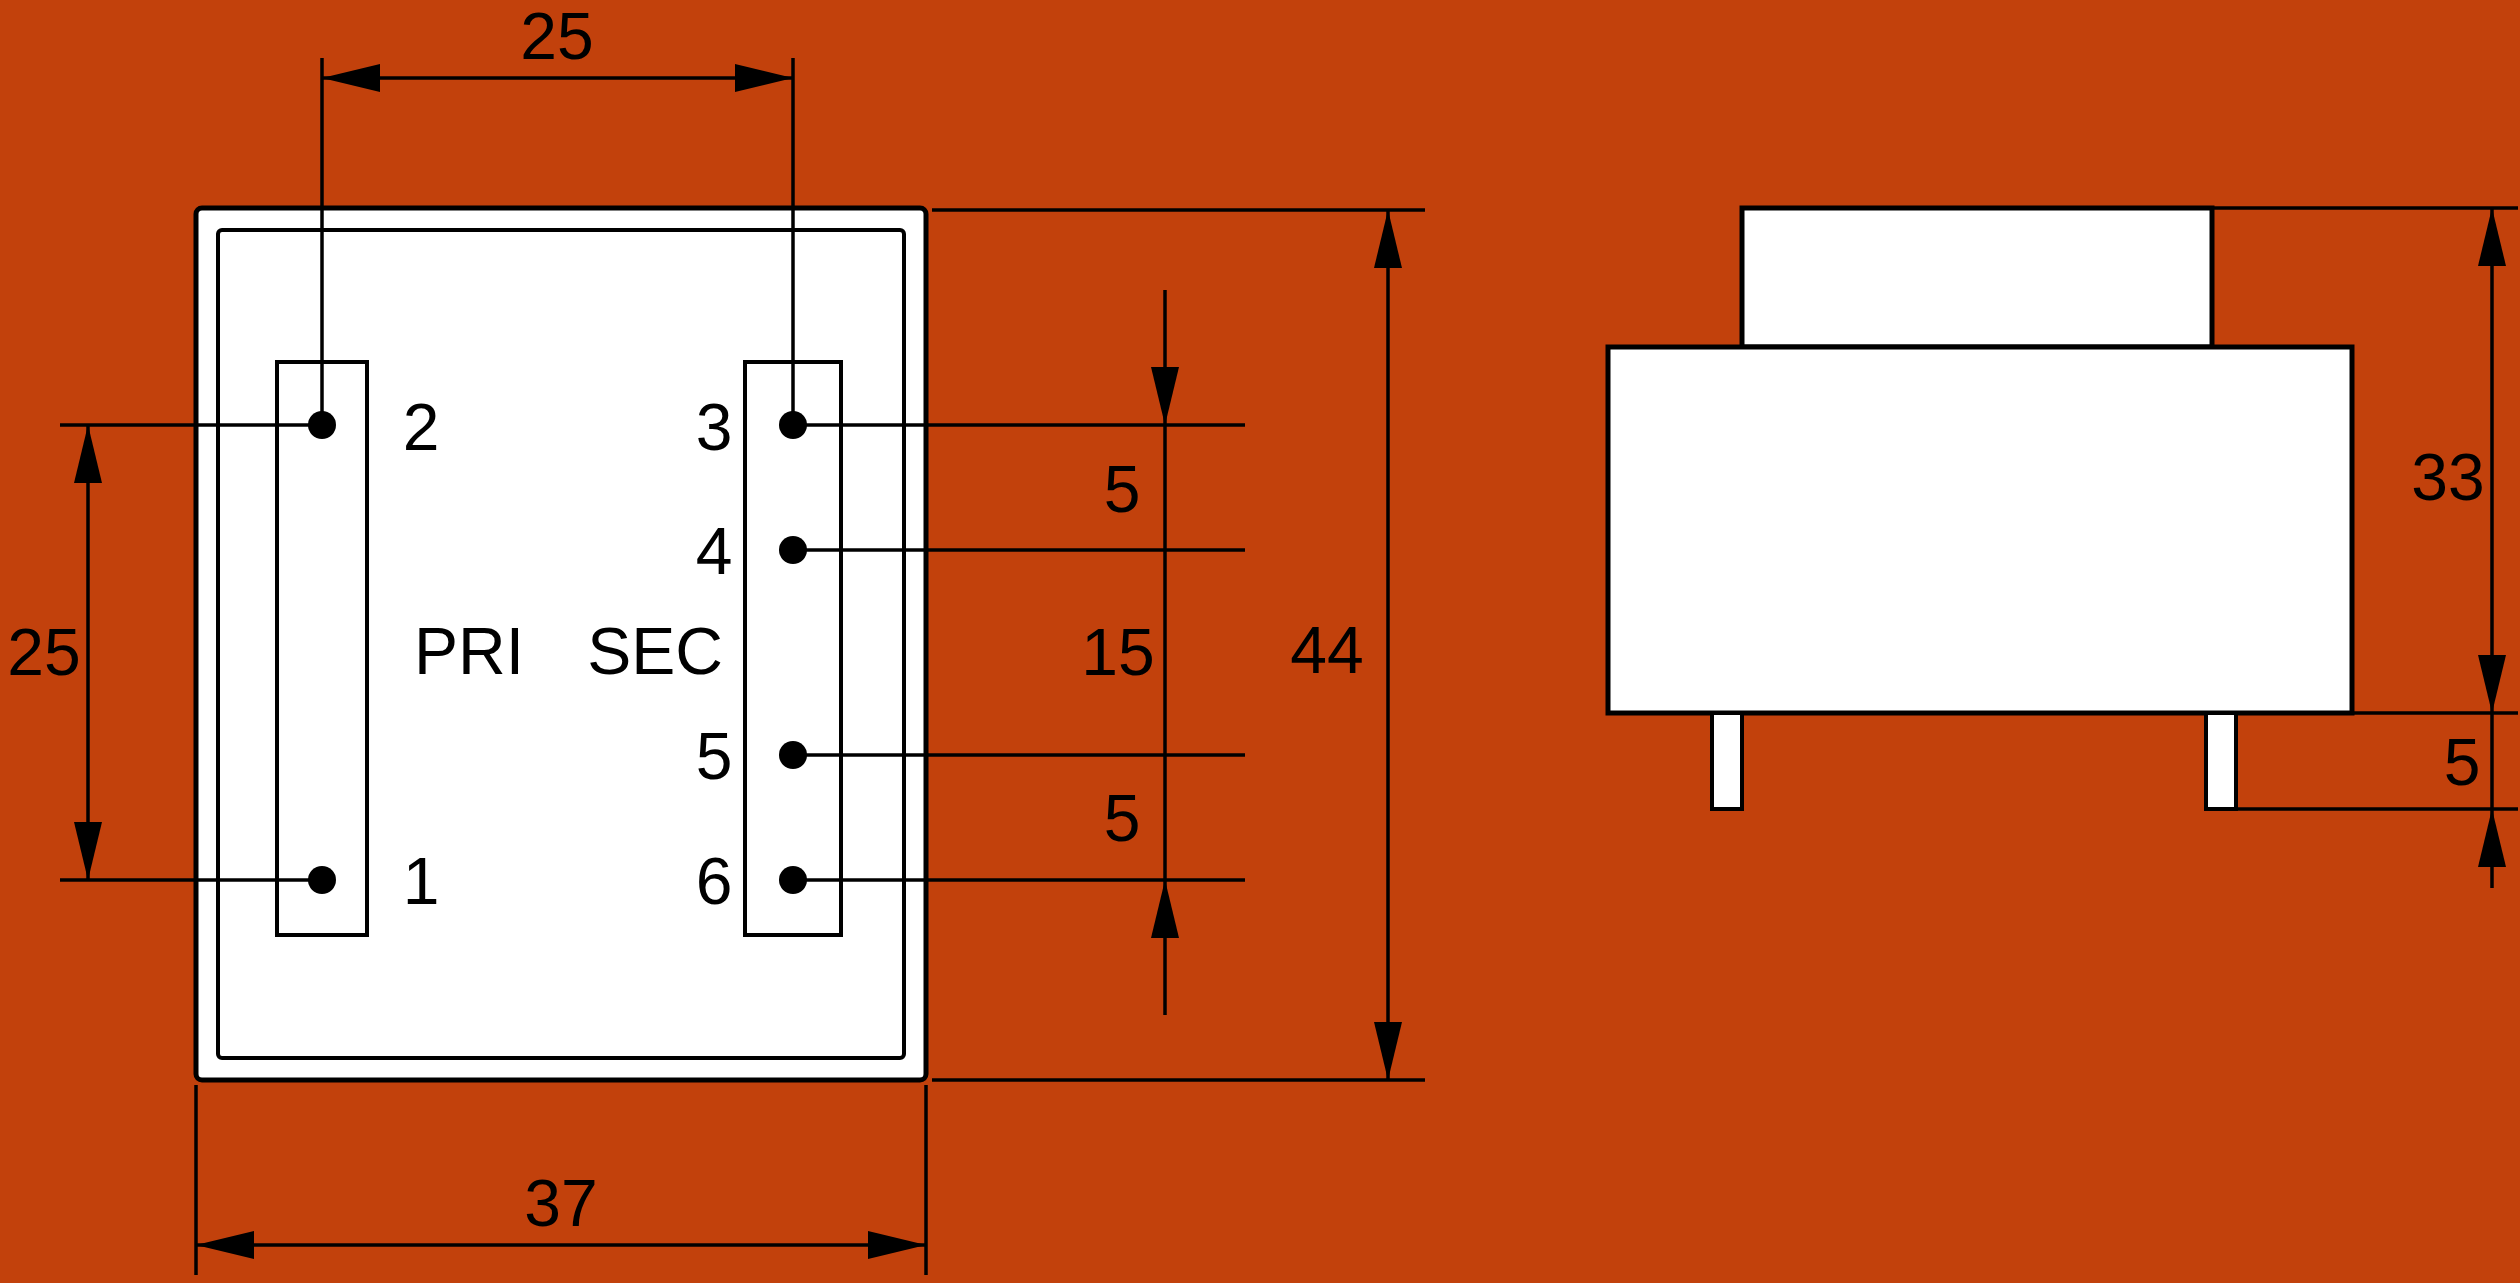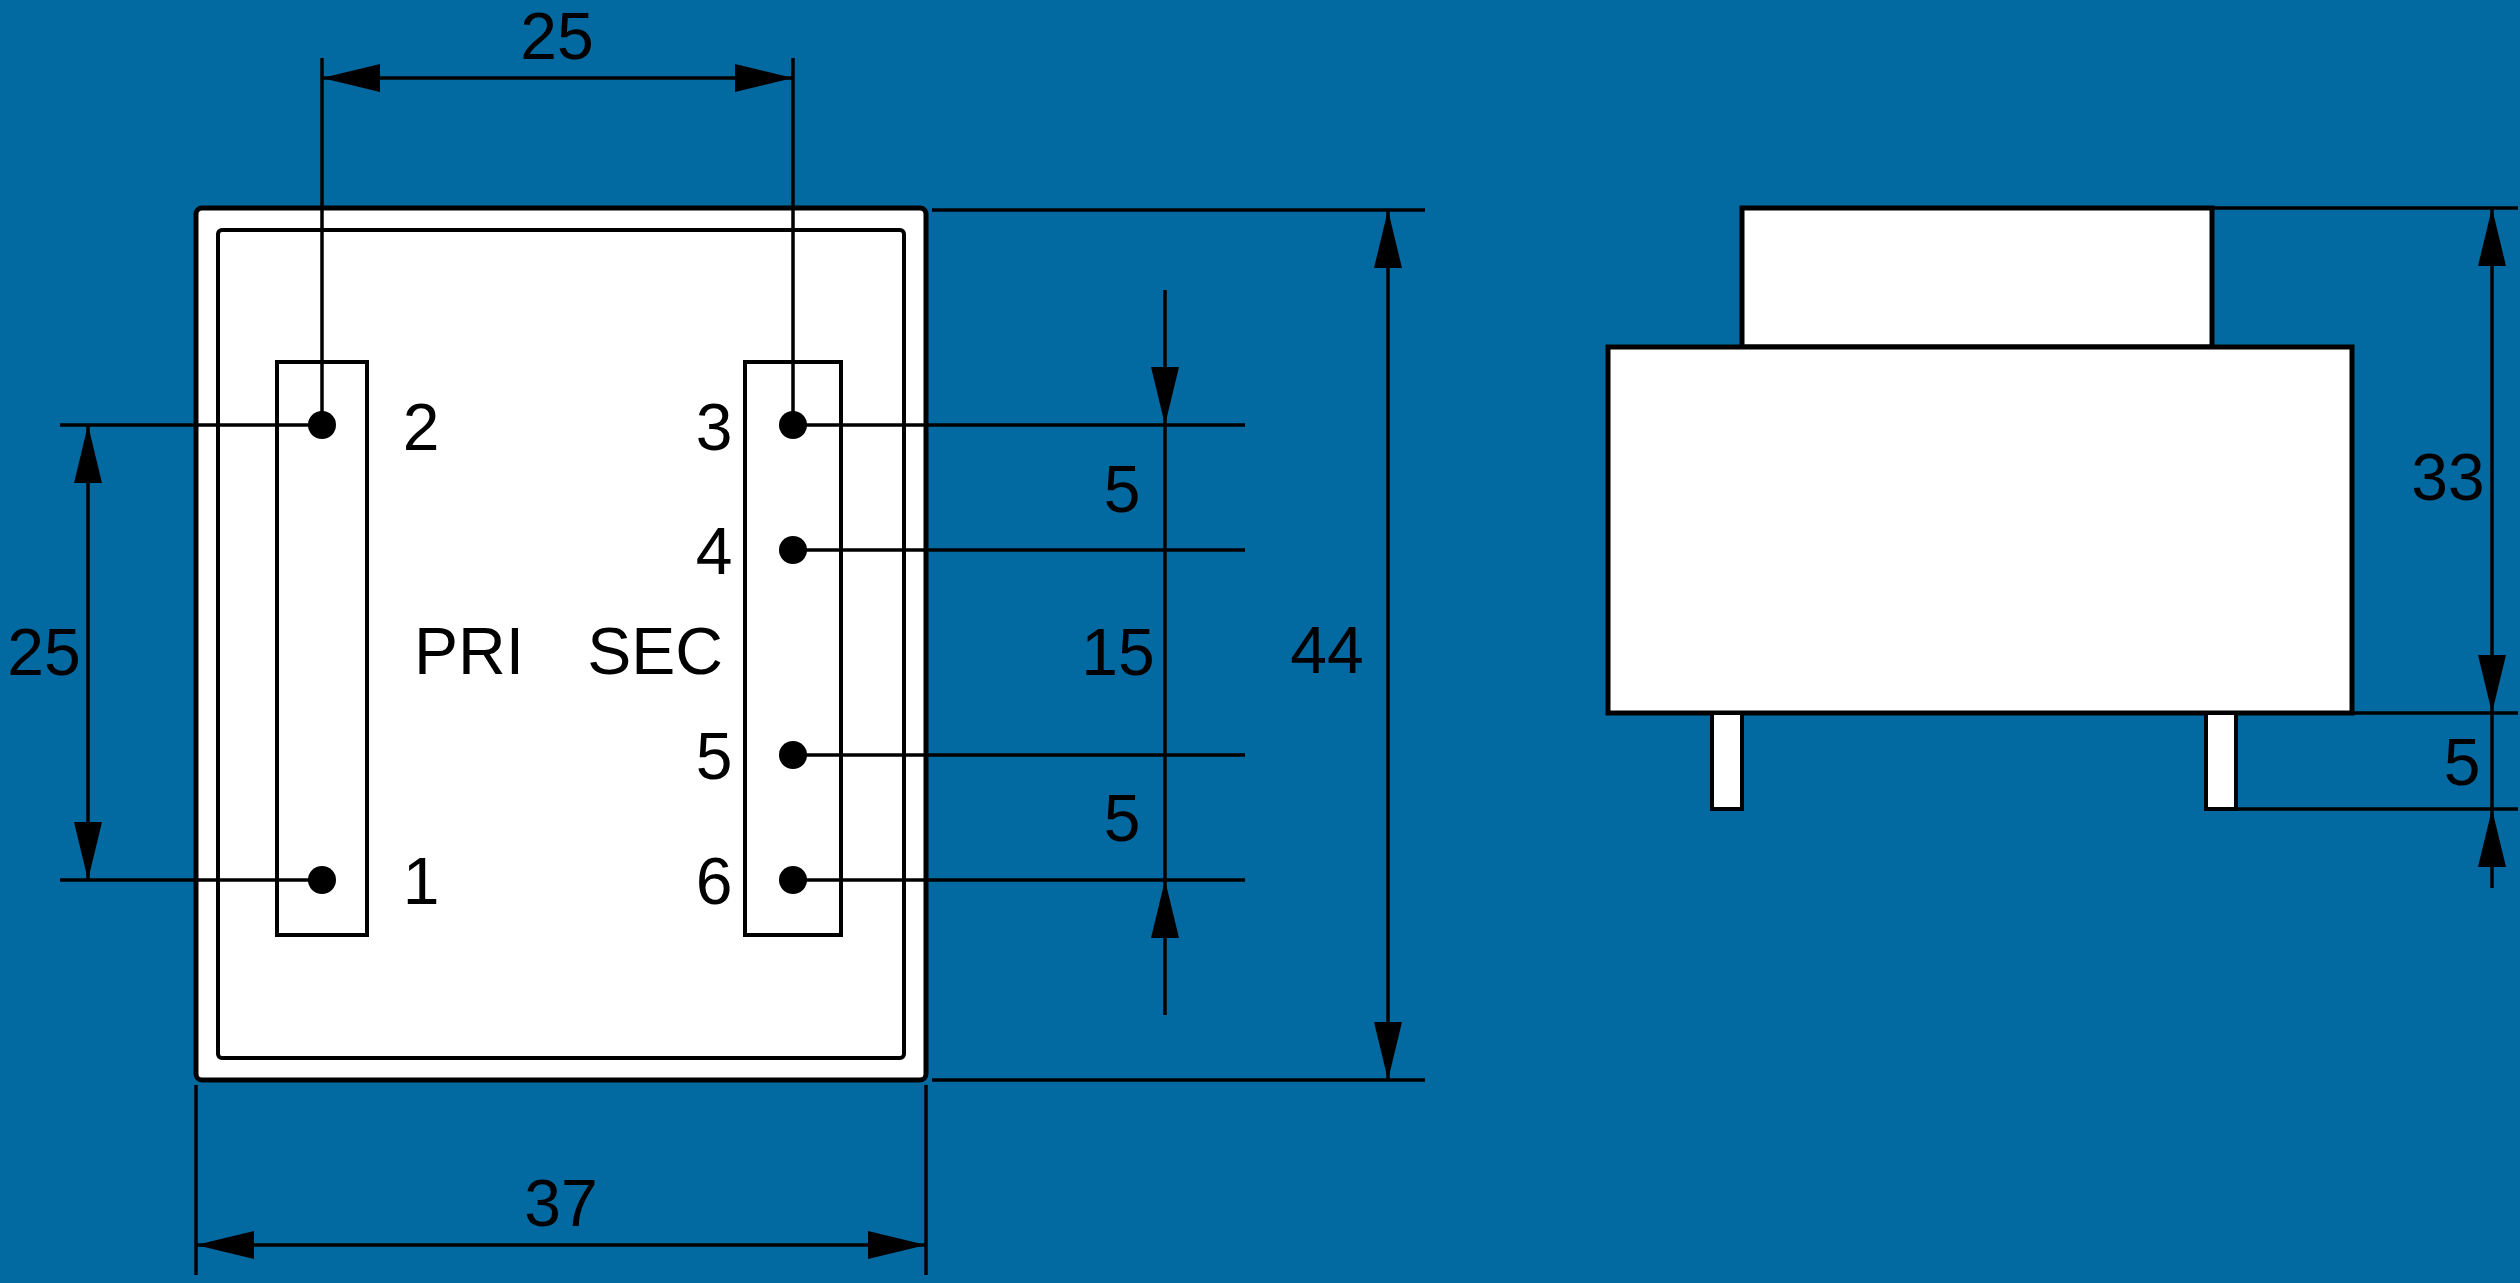--- a/index.html
+++ b/index.html
@@ -3,21 +3,21 @@
 <meta charset="utf-8">
 <style>
   html, body {
     margin: 0;
     padding: 0;
     background: #ffffff;
   }
   .stage {
     width: 2520px;
     height: 1283px;
-    background: #0369a1;
+    background: #c2410c;
     position: relative;
   }
   svg {
     display: block;
   }
   .outline {
     fill: #ffffff;
     stroke: #000000;
     stroke-width: 5;
   }

